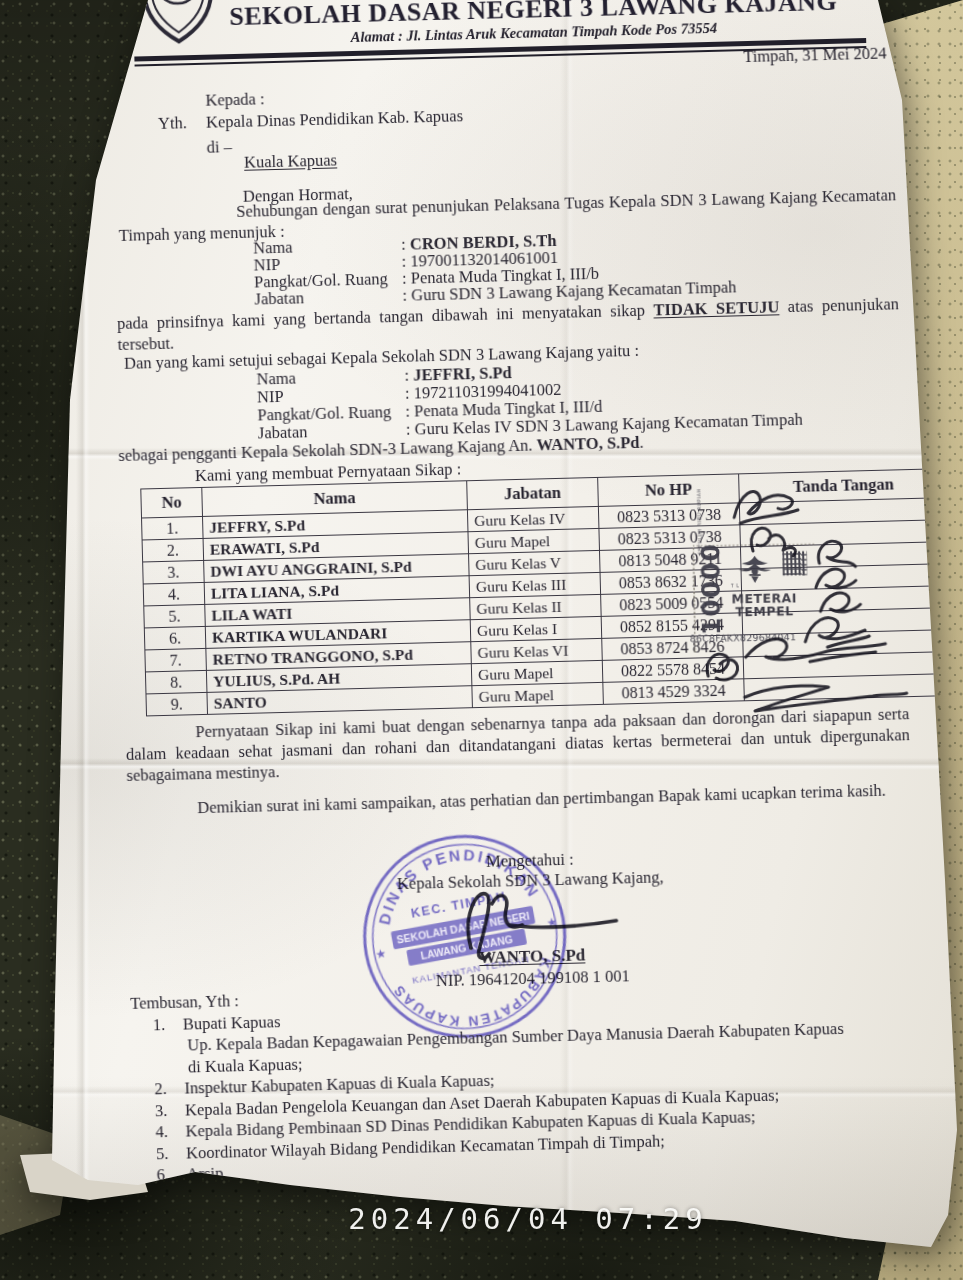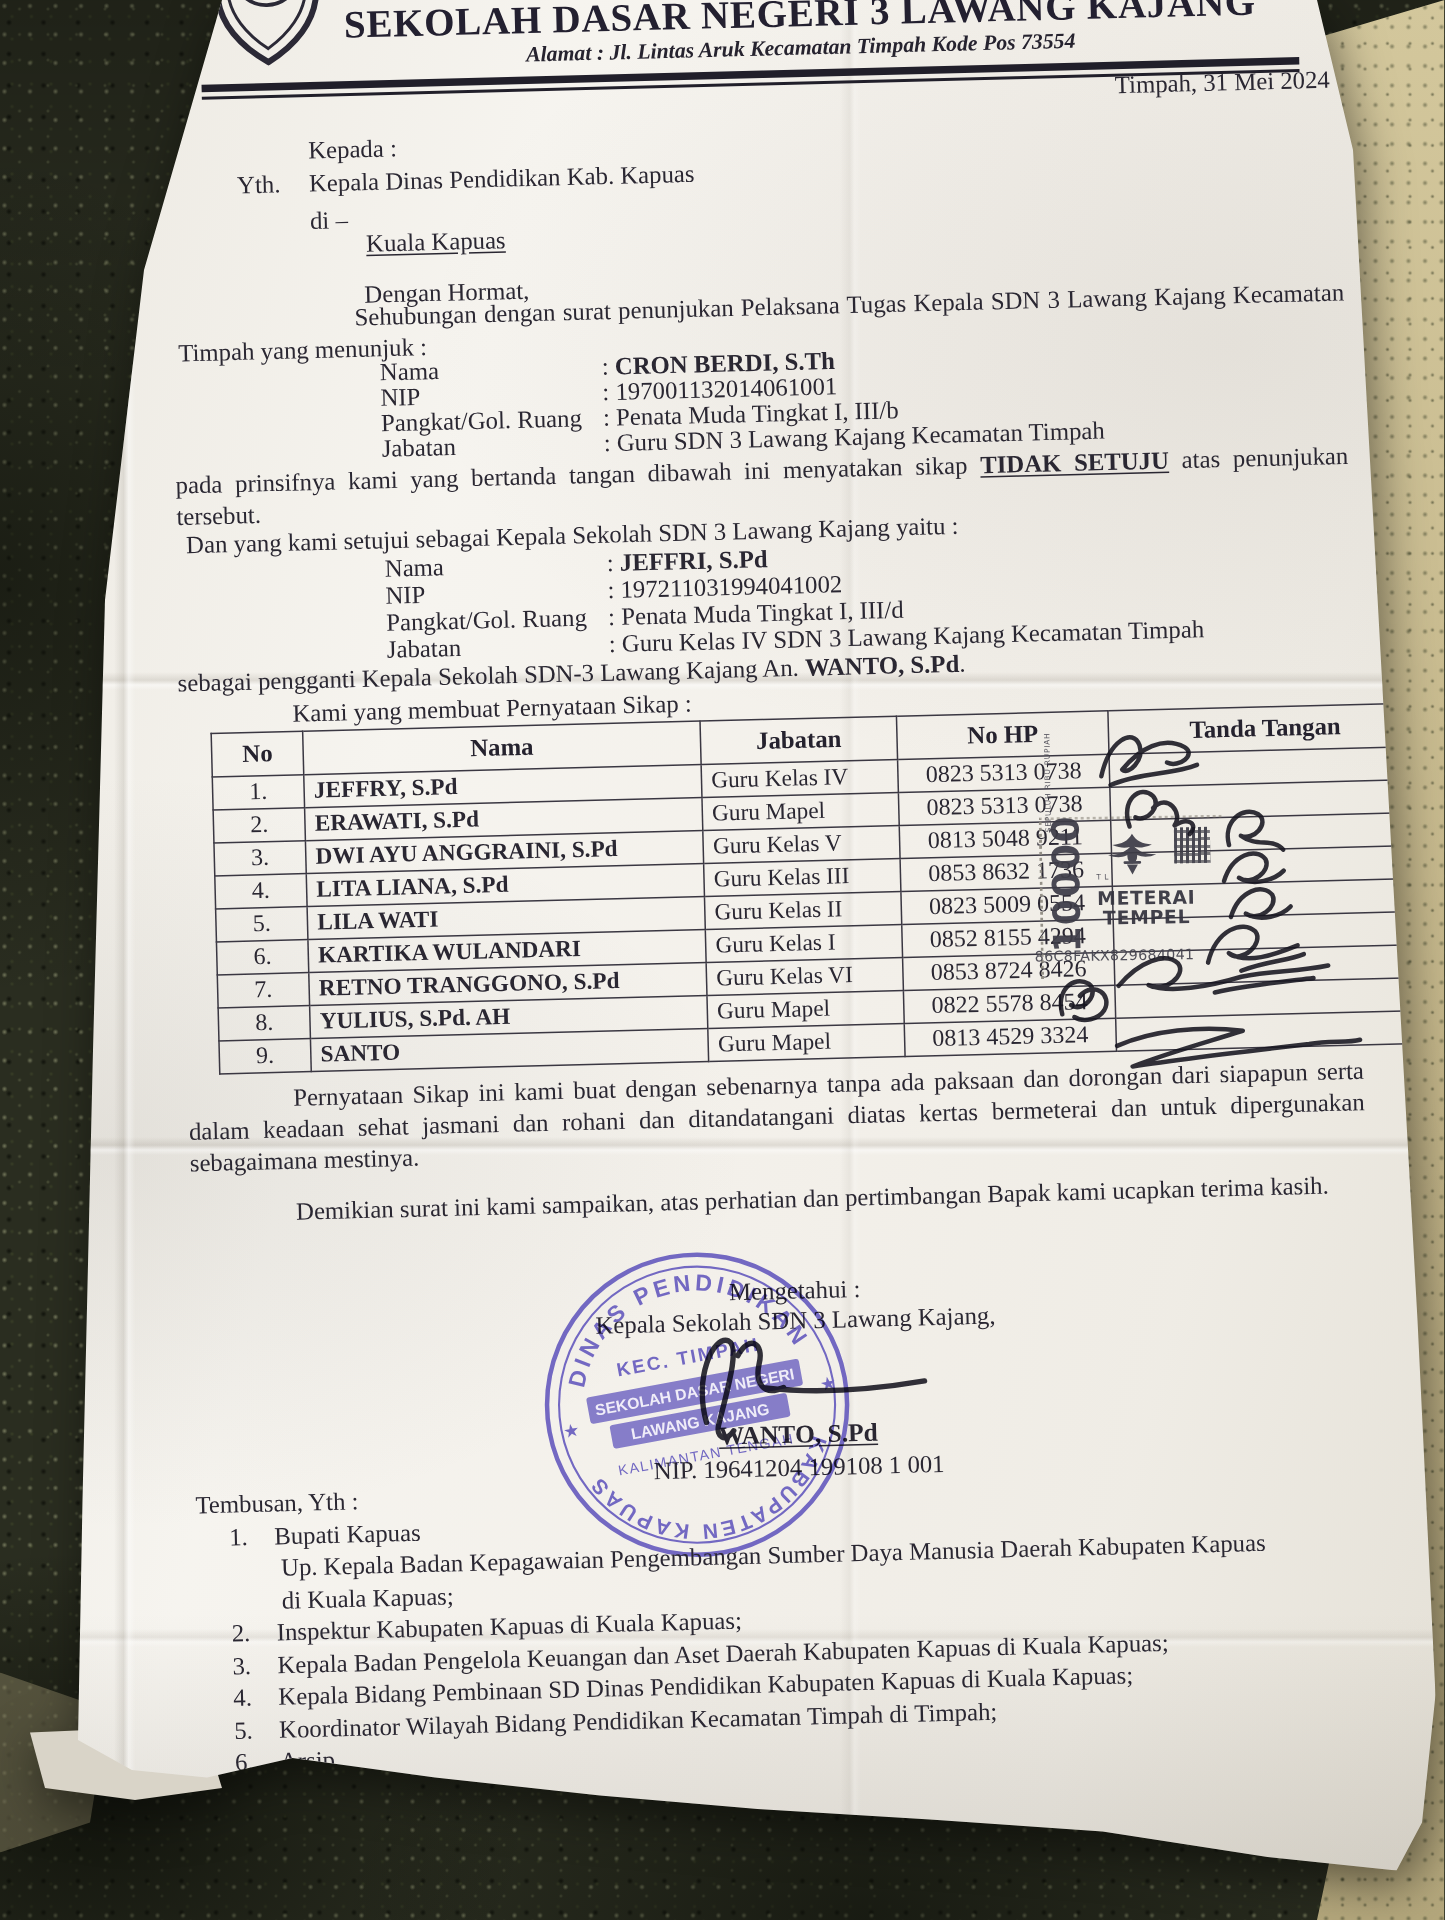--- a/index.html
+++ b/index.html
@@ -329,13 +329,14 @@
           <div class="temb-item" style="padding-left:22px;">
               <span class="temb-num">6.</span>
               <div>Arsip.</div>
             </div>
         </div>
 
       </div>
     </div>
   </div>
 
+  <div class="abs timestamp">2024/06/04  07:29</div>
 </div>
 
 </body></html>

